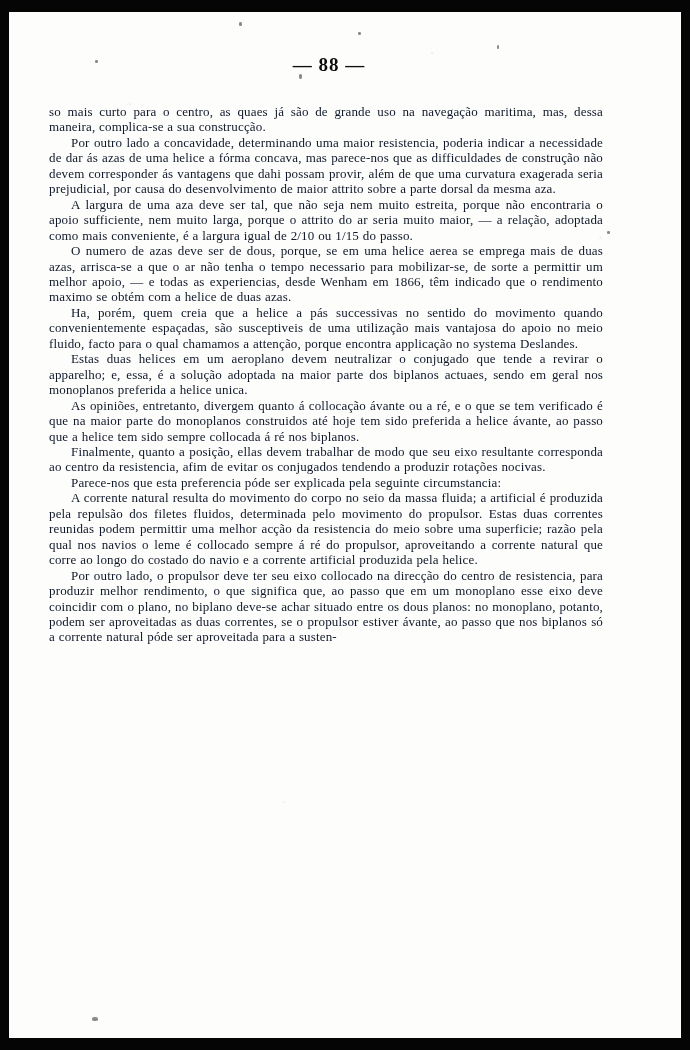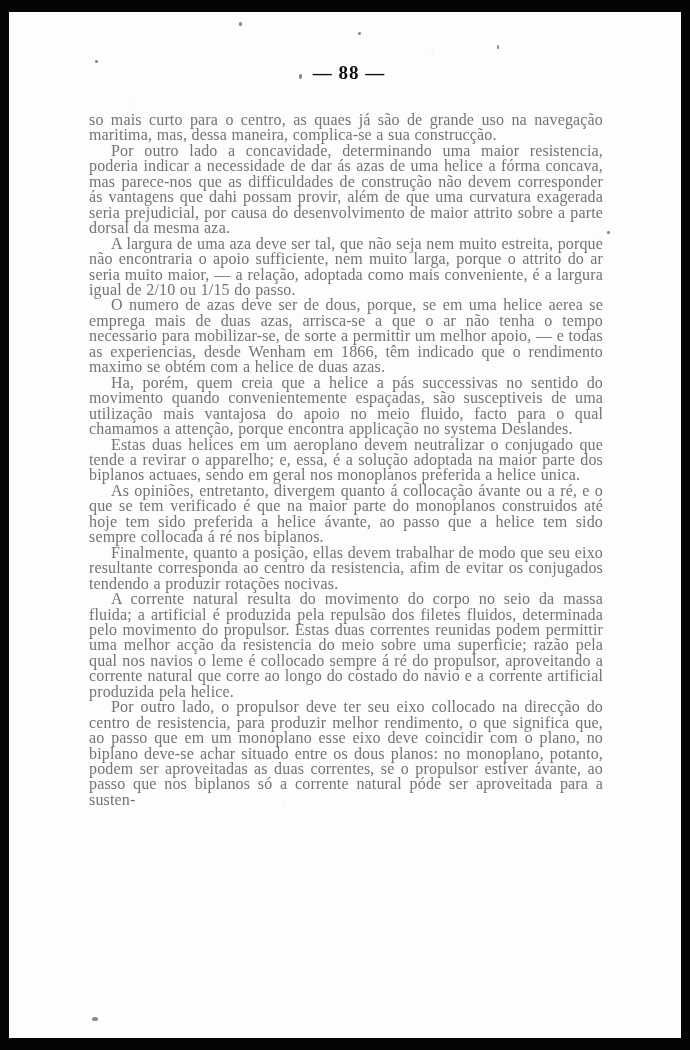--- a/index.html
+++ b/index.html
@@ -27,23 +27,22 @@
     background: #fdfdfb;
     box-sizing: border-box;
   }
 
   .page-inner {
     position: absolute;
     left: 0;
     top: 0;
     right: 0;
     bottom: 0;
-    padding: 40px 78px 0 80px;
+    padding: 40px 78px 0 40px;
     box-sizing: border-box;
-    margin-top: 8px;
   }
 
   .folio {
     text-align: center;
     font-family: "Liberation Serif", "DejaVu Serif", serif;
     font-size: 19px;
     font-weight: bold;
     letter-spacing: 1px;
     color: #0d0d0d;
     margin: 0 0 0 6px;
@@ -51,23 +50,23 @@
     height: 26px;
   }
 
   .body-text {
     margin-top: 24px;
   }
 
   p.para {
     margin: 0;
     font-family: "Liberation Serif", "DejaVu Serif", serif;
-    font-size: 16px;
+    font-size: 13px;
     line-height: 15.45px;
-    color: #737373;
+    color: #0f172a;
     text-align: justify;
     text-align-last: left;
     word-spacing: 0.4px;
     letter-spacing: 0.15px;
     hyphens: none;
   }
 
   p.para.indent {
     text-indent: 22px;
   }
@@ -117,19 +116,20 @@
 
       <div class="body-text">
         <p class="para">so mais curto para o centro, as quaes já são de grande uso na navegação maritima, mas, dessa maneira, complica-se a sua construcção.</p>
         <p class="para indent">Por outro lado a concavidade, determinando uma maior resistencia, poderia indicar a necessidade de dar ás azas de uma helice a fórma concava, mas parece-nos que as difficuldades de construção não devem corresponder ás vantagens que dahi possam provir, além de que uma curvatura exagerada seria prejudicial, por causa do desenvolvimento de maior attrito sobre a parte dorsal da mesma aza.</p>
         <p class="para indent">A largura de uma aza deve ser tal, que não seja nem muito estreita, porque não encontraria o apoio sufficiente, nem muito larga, porque o attrito do ar seria muito maior, — a relação, adoptada como mais conveniente, é a largura igual de 2/10 ou 1/15 do passo.</p>
         <p class="para indent">O numero de azas deve ser de dous, porque, se em uma helice aerea se emprega mais de duas azas, arrisca-se a que o ar não tenha o tempo necessario para mobilizar-se, de sorte a permittir um melhor apoio, — e todas as experiencias, desde Wenham em 1866, têm indicado que o rendimento maximo se obtém com a helice de duas azas.</p>
         <p class="para indent">Ha, porém, quem creia que a helice a pás successivas no sentido do movimento quando convenientemente espaçadas, são susceptiveis de uma utilização mais vantajosa do apoio no meio fluido, facto para o qual chamamos a attenção, porque encontra applicação no systema Deslandes.</p>
         <p class="para indent">Estas duas helices em um aeroplano devem neutralizar o conjugado que tende a revirar o apparelho; e, essa, é a solução adoptada na maior parte dos biplanos actuaes, sendo em geral nos monoplanos preferida a helice unica.</p>
         <p class="para indent">As opiniões, entretanto, divergem quanto á collocação ávante ou a ré, e o que se tem verificado é que na maior parte do monoplanos construidos até hoje tem sido preferida a helice ávante, ao passo que a helice tem sido sempre collocada á ré nos biplanos.</p>
         <p class="para indent">Finalmente, quanto a posição, ellas devem trabalhar de modo que seu eixo resultante corresponda ao centro da resistencia, afim de evitar os conjugados tendendo a produzir rotações nocivas.</p>
+        <p class="para indent">Parece-nos que esta preferencia póde ser explicada pela seguinte circumstancia:</p>
         <p class="para indent">A corrente natural resulta do movimento do corpo no seio da massa fluida; a artificial é produzida pela repulsão dos filetes fluidos, determinada pelo movimento do propulsor. Estas duas correntes reunidas podem permittir uma melhor acção da resistencia do meio sobre uma superficie; razão pela qual nos navios o leme é collocado sempre á ré do propulsor, aproveitando a corrente natural que corre ao longo do costado do navio e a corrente artificial produzida pela helice.</p>
         <p class="para indent">Por outro lado, o propulsor deve ter seu eixo collocado na direcção do centro de resistencia, para produzir melhor rendimento, o que significa que, ao passo que em um monoplano esse eixo deve coincidir com o plano, no biplano deve-se achar situado entre os dous planos: no monoplano, potanto, podem ser aproveitadas as duas correntes, se o propulsor estiver ávante, ao passo que nos biplanos só a corrente natural póde ser aproveitada para a susten-</p>
       </div>
 
     </div>
   </div>
 </div>
 
 </body></html>

